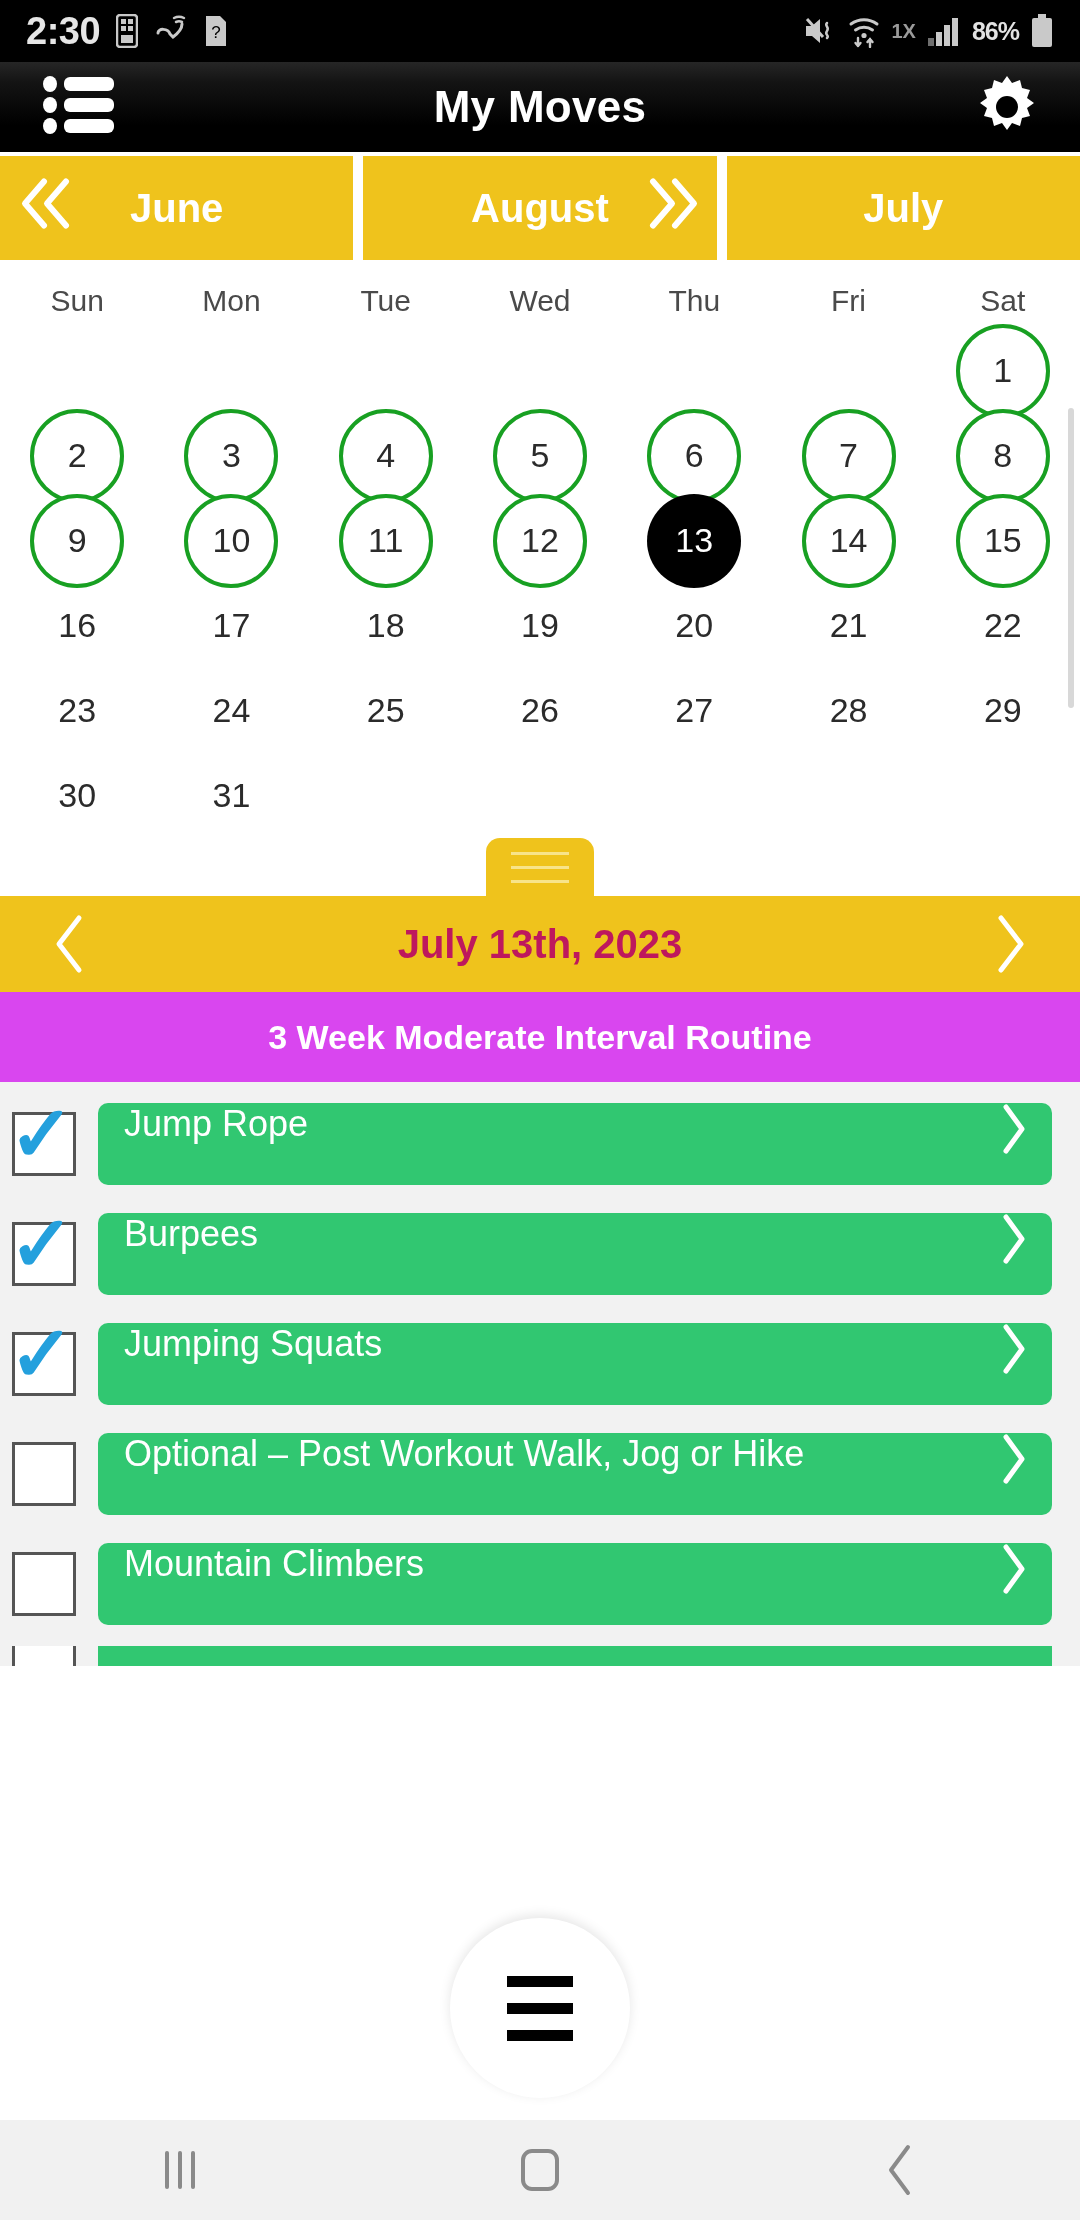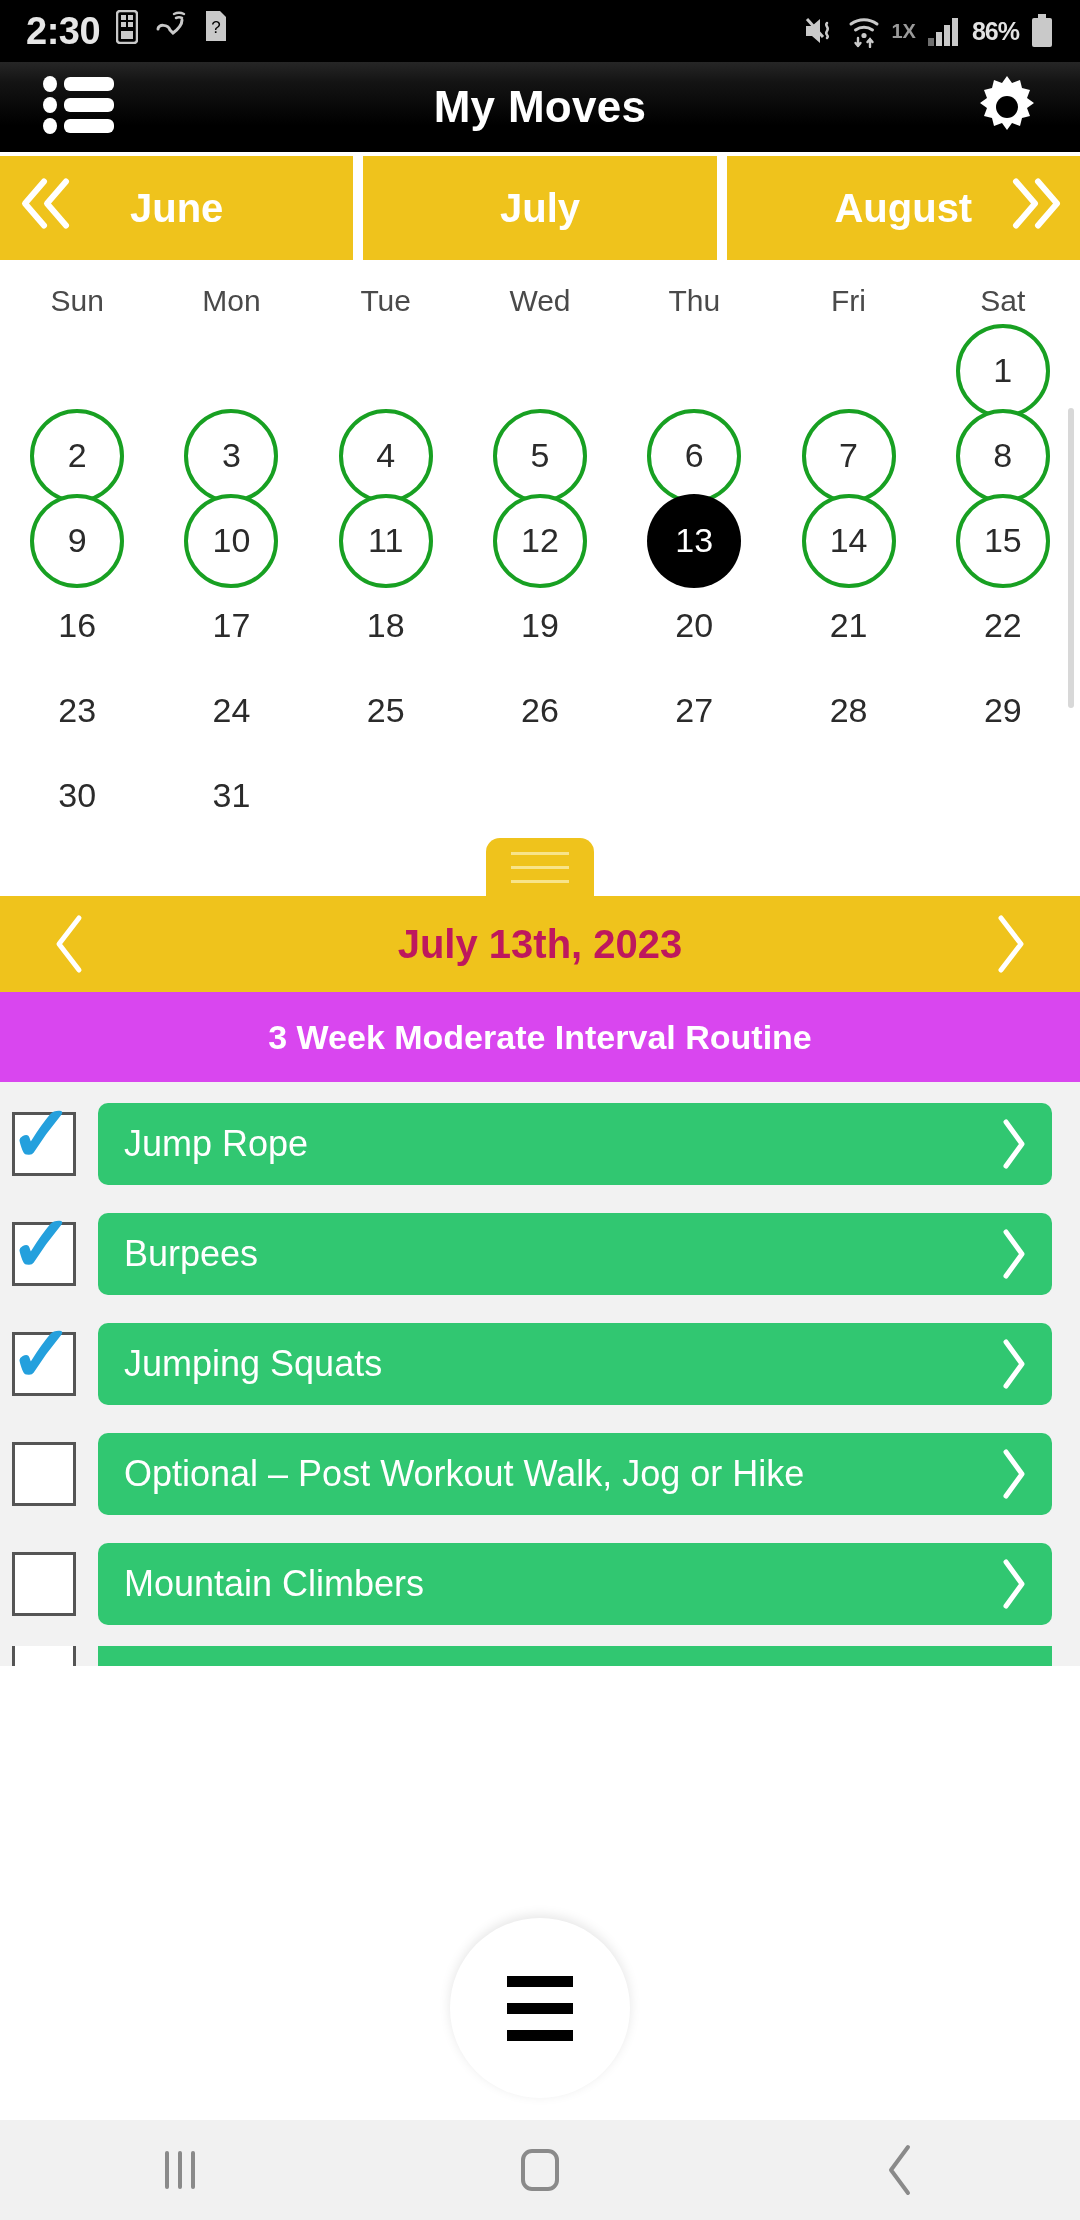--- a/index.html
+++ b/index.html
@@ -9,21 +9,21 @@
     background:#ffffff; overflow:hidden;
   }
   #screen { position:relative; width:1080px; height:2220px; background:#fff; }
 
   
   .statusbar {
     height:62px; background:#000; color:#d4d4d4;
     display:flex; align-items:center; justify-content:space-between;
     padding:0 26px;
   }
-  .sb-left { display:flex; align-items:flex-start; gap:16px; }
+  .sb-left { display:flex; align-items:center; gap:16px; }
   .sb-right { display:flex; align-items:center; gap:11px; }
   .sb-time { font-size:38px; font-weight:700; color:#e6e6e6; letter-spacing:-0.5px; }
   .sb-ico { display:flex; align-items:center; }
   .sb-text { font-size:20px; color:#9a9a9a; font-weight:700; }
   .sb-batt { font-size:25px; font-weight:700; color:#e3e3e3; letter-spacing:-1px; }
 
   
   .appbar {
     height:90px;
     background:linear-gradient(180deg,#262626 0%,#141414 22%,#000 70%);
@@ -108,21 +108,21 @@
     border:3px solid #555; background:#fff;
     position:relative; flex:none; cursor:pointer;
   }
   .cbox .tick {
     position:absolute; left:-6px; top:-20px;
     font-size:78px; line-height:1; color:#24a0dd;
     font-weight:700;
   }
   .exbtn {
     flex:1; margin-right:28px; height:82px; background:#31c771;
-    border-radius:10px; display:flex; align-items:center;
+    border-radius:10px; display:flex; align-items:flex-start;
     padding:0 26px; cursor:pointer; position:relative;
   }
   .exlabel { color:#fff; font-size:36px; font-weight:500; }
   .exchev { position:absolute; right:24px; display:flex; }
   .exrow-partial { height:20px; overflow:hidden; }
   .exrow-partial .exbtn { height:82px; }
 
   
   .fab {
     position:absolute; left:50%; transform:translateX(-50%);
@@ -236,29 +236,29 @@
   <div class="monthbar">
     <div class="month-tab">
       <span class="chev-left">
         <svg width="58" height="54" viewBox="0 0 58 54">
             <path d="M28 5L9 27l19 22M50 5L31 27l19 22" fill="none" stroke="#fff" stroke-width="6" stroke-linecap="round" stroke-linejoin="round"></path>
           </svg>
       </span>
       <span>June</span>
     </div>
     <div class="month-tab">
-      <span>July</span>
-    </div>
-    <div class="month-tab">
       <span>August</span>
       <span class="chev-right">
         <svg width="58" height="54" viewBox="0 0 58 54">
             <path d="M8 5l19 22-19 22M30 5l19 22-19 22" fill="none" stroke="#fff" stroke-width="6" stroke-linecap="round" stroke-linejoin="round"></path>
           </svg>
       </span>
+    </div>
+    <div class="month-tab">
+      <span>July</span>
     </div>
   </div>
 
   <div class="weekrow">
     <div class="weekcell">Sun</div>
     <div class="weekcell">Mon</div>
     <div class="weekcell">Tue</div>
     <div class="weekcell">Wed</div>
     <div class="weekcell">Thu</div>
     <div class="weekcell">Fri</div>

